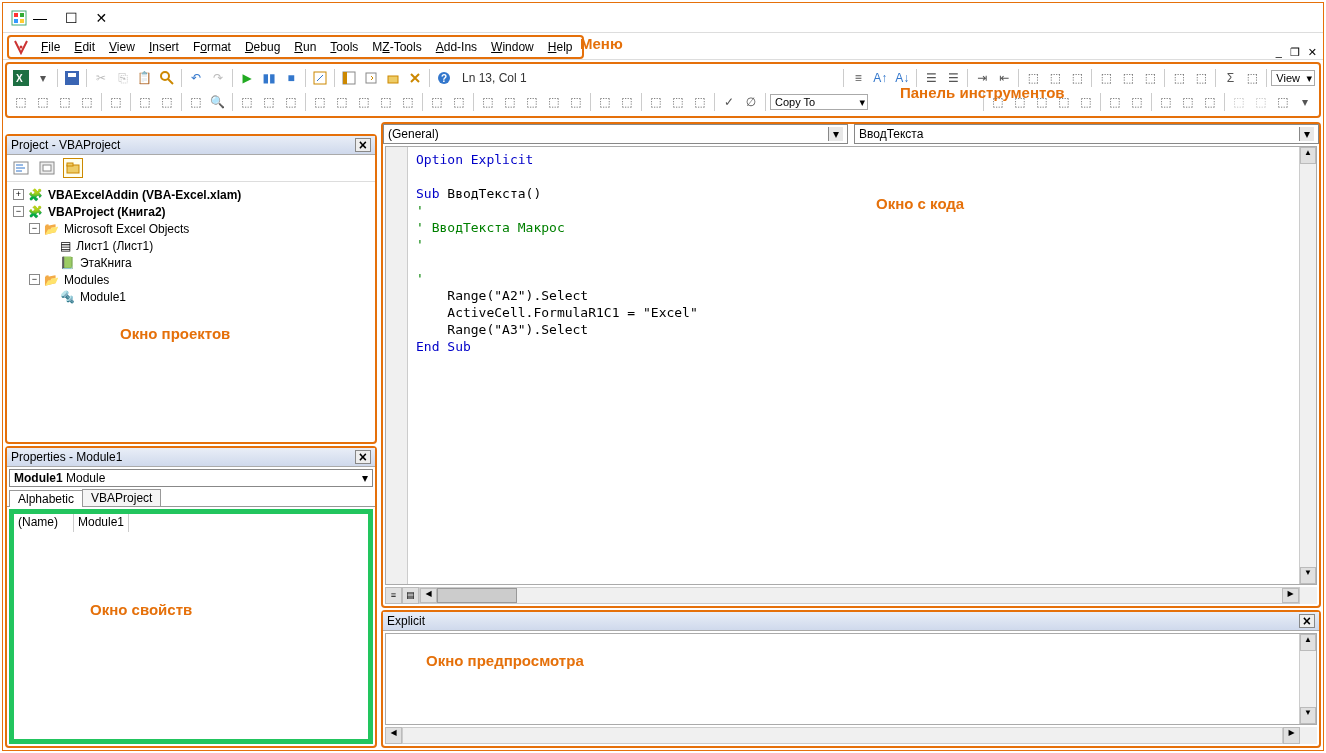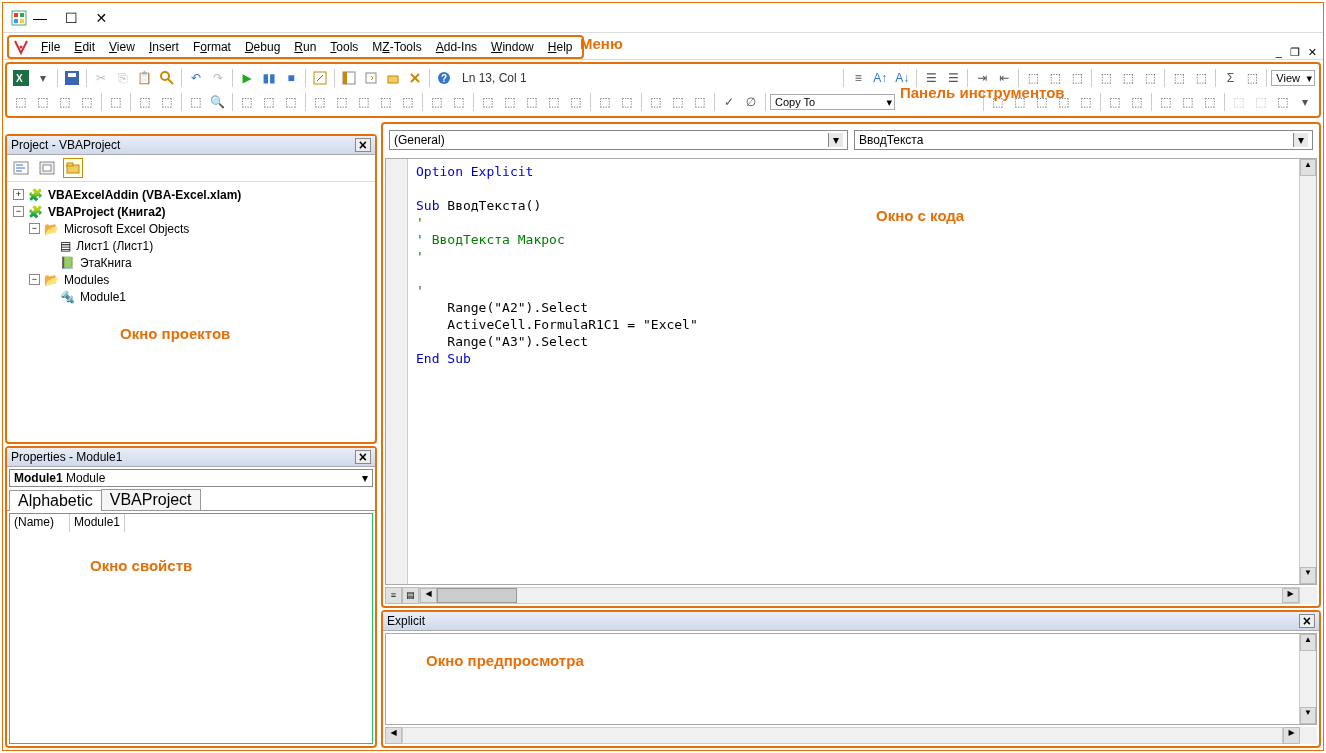--- a/index.html
+++ b/index.html
@@ -42,30 +42,30 @@
 .expander { width: 11px; height:11px; border:1px solid #888; font-size:9px; line-height:9px; text-align:center; cursor:pointer; margin-right:2px;}
 .tree-icon { font-size:12px; margin-right:3px;}
 .tree-label { white-space: nowrap; }
 .tree-indent-1 { padding-left: 16px;}
 .tree-indent-2 { padding-left: 32px;}
 
 .props-panel { flex: 1; }
 .props-select { margin:2px; border:1px solid #888; padding:1px 4px; display:flex; background:#fff;}
 .props-select .arrow{margin-left:auto;}
 .tabs-row { display:flex; padding: 0 2px; border-bottom:1px solid #999;}
-.tab { border:1px solid #999; border-bottom:none; padding:1px 8px; background:#f5f5f5; font-size:16px; cursor:pointer; margin-right:-1px;}
+.tab { border:1px solid #999; border-bottom:none; padding:1px 8px; background:#f5f5f5; font-size:12px; cursor:pointer; margin-right:-1px;}
 .tab.active{background:#fff; position:relative; top:1px;}
-.props-grid { flex:1; border:1px solid #22c55e; margin:2px; background:#fff;}
+.props-grid { flex:1; border:5px solid #22c55e; margin:2px; background:#fff;}
 .props-grid-row { display:flex; height:18px;}
 .props-grid-row div{padding:1px 4px; border-right:1px solid #ccc;}
 .props-name{width:60px;}
 
 .right-col { flex: 1; display: flex; flex-direction: column; gap: 2px; padding: 2px; }
 .code-panel { border: 2px solid #e5700a; border-radius:4px; flex:1; display:flex; flex-direction:column;}
-.code-dropdowns { display:flex; gap:6px; padding:6px;}
+.code-dropdowns { display:flex; gap:6px; padding:0;}
 .code-dd { flex:1; border:1px solid #888; background:#fff; padding:2px 4px; display:flex;}
 .code-dd .arrow{margin-left:auto; background:#e8e8e8; border-left:1px solid #888; padding:0 4px;}
 .code-area { flex:1; display:flex; border:1px solid #aaa; margin:2px; position:relative;}
 .code-gutter{width:22px; background:#f0f0f0; border-right:1px solid #ccc;}
 .code-text{flex:1; font-family:Consolas,monospace; font-size:13px; padding:4px 8px; white-space:pre; line-height:17px;}
 .code-text .kw{color:#0000c8;}
 .code-text .cm{color:#008000;}
 .vscroll{width:17px; background:#f0f0f0; border-left:1px solid #ccc; display:flex; flex-direction:column;}
 .vscroll .sbbtn{height:17px; background:#e0e0e0; border:1px solid #bbb; font-size:8px; text-align:center;}
 .hscroll-row{height:17px; display:flex; margin:0 2px 2px 2px;}
@@ -275,21 +275,21 @@
       <span class="tb-btn">⬚</span>
       <span class="tb-btn">⬚</span>
       <span class="tb-sep"></span>
       <span class="tb-btn">⬚</span>
       <span class="tb-btn">⬚</span>
       <span class="tb-btn">⬚</span>
       <span class="tb-sep"></span>
       <span class="tb-btn">✓</span>
       <span class="tb-btn">∅</span>
       <span class="tb-sep"></span>
-      <span class="tb-dropdown-sm" style="width:125px;">Copy To</span>
+      <span class="tb-dropdown-sm" style="width:98px;">Copy To</span>
       <span style="flex:1"></span>
       <span class="tb-sep"></span>
       <span class="tb-btn">⬚</span>
       <span class="tb-btn">⬚</span>
       <span class="tb-btn">⬚</span>
       <span class="tb-btn">⬚</span>
       <span class="tb-btn">⬚</span>
       <span class="tb-sep"></span>
       <span class="tb-btn">⬚</span>
       <span class="tb-btn">⬚</span>
@@ -387,21 +387,21 @@
         <div class="tabs-row">
           <div class="tab active">Alphabetic</div>
           <div class="tab">VBAProject</div>
         </div>
         <div class="props-grid">
           <div class="props-grid-row">
             <div class="props-name">(Name)</div>
             <div>Module1</div>
           </div>
         </div>
-        <span class="label-over" style="position:absolute; top:557px; left:90px;">Окно свойств</span>
+        <span class="label-over" style="position:absolute; top:601px; left:90px;">Окно свойств</span>
       </div>
     </div>
 
     <div class="right-col">
 
       <div class="code-panel">
         <div class="code-dropdowns">
           <div class="code-dd">
             <span>(General)</span>
             <span class="arrow">▾</span>

